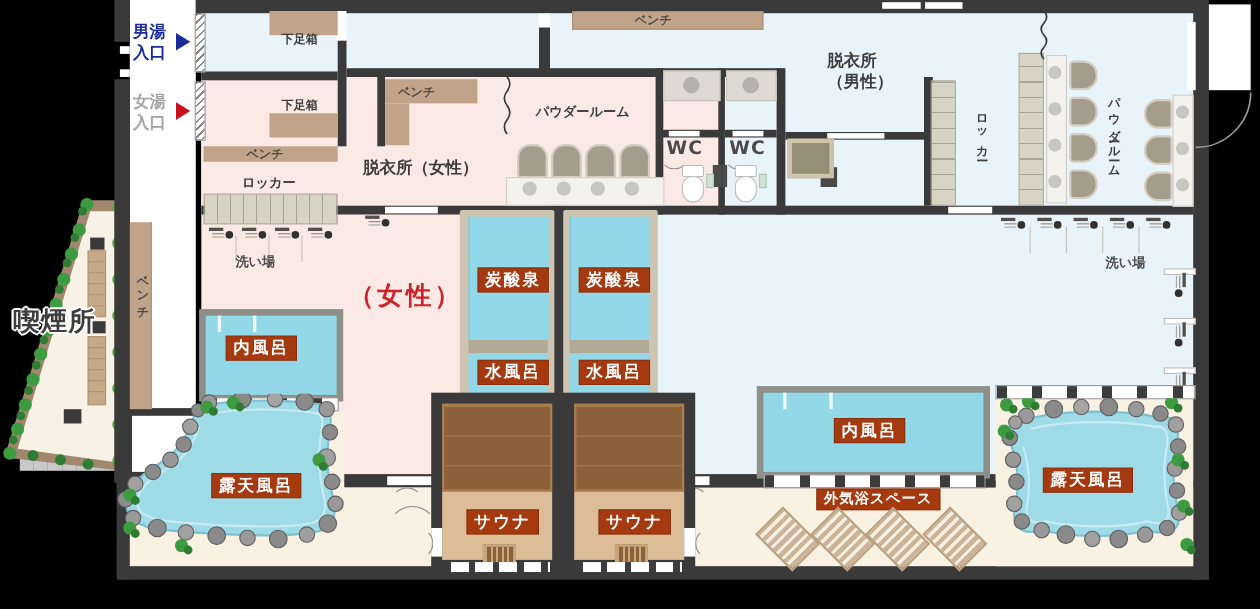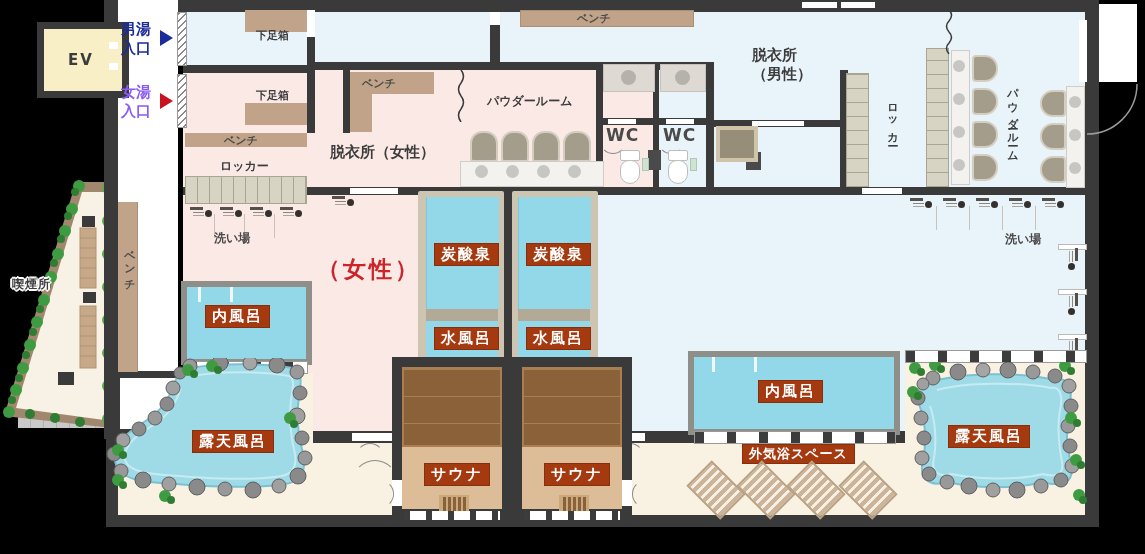--- a/index.html
+++ b/index.html
@@ -163,32 +163,29 @@
   <div class="abs wmark" style="left:752px;top:121px;width:52px;height:5px"></div>
   <div class="abs wall" style="left:840px;top:70px;width:8px;height:117px"></div>
   <div class="abs wall" style="left:498px;top:185px;width:15px;height:178px"></div>
   <div class="abs wall" style="left:313px;top:431px;width:192px;height:12px"></div>
   <div class="abs wmark" style="left:352px;top:433px;width:44px;height:8px"></div>
   <div class="abs wall" style="left:600px;top:431px;width:305px;height:12px"></div>
   <div class="abs wmark" style="left:613px;top:433px;width:32px;height:8px"></div>
   <div class="abs" style="left:648px;top:150px;width:13px;height:20px;background:#4a4a4a"></div>
   <div class="abs" style="left:746px;top:152px;width:15px;height:18px;background:#4a4a4a"></div>
 
-  <div class="abs" style="left:37px;top:22px;width:78px;height:62px;background:#f9efc6;border:7px solid #3a3a3a">
-    <div class="rm" style="left:24px;top:22px;font-size:15px;letter-spacing:2px">EV</div>
-  </div>
   <div class="abs wmark" style="left:109px;top:42px;width:9px;height:7px"></div>
   <div class="abs wmark" style="left:109px;top:63px;width:9px;height:7px"></div>
 
   <div class="rm" style="left:121px;top:20px;font-size:15px;color:#1c2b9a;line-height:19px">
     <span style="display:block">男湯</span>
     <span style="display:block">入口</span>
   </div>
   <div class="abs" style="left:160px;top:30px;width:0;height:0;border-left:13px solid #1c2b9a;border-top:8px solid transparent;border-bottom:8px solid transparent"></div>
-  <div class="rm" style="left:121px;top:83px;font-size:15px;color:#8b5cf6;line-height:19px">
+  <div class="rm" style="left:121px;top:83px;font-size:15px;color:#a3a3a3;line-height:19px">
     <span style="display:block">女湯</span>
     <span style="display:block">入口</span>
   </div>
   <div class="abs" style="left:160px;top:93px;width:0;height:0;border-left:13px solid #c9121f;border-top:8px solid transparent;border-bottom:8px solid transparent"></div>
 
   <div class="abs zig" style="left:177px;top:12px;width:8px;height:52px"></div>
   <div class="abs zig" style="left:177px;top:74px;width:8px;height:52px"></div>
 
   <div class="abs bench" style="left:118px;top:202px;width:19px;height:170px;border-right:1px solid #a98f74"></div>
   <div class="rm vtext" style="left:121px;top:242px;font-size:11px;font-weight:600;color:#4a4a4a">ベンチ</div>
@@ -451,15 +448,15 @@
           <circle cx="168" cy="9" r="4"></circle>
           <circle cx="174" cy="61" r="4"></circle>
           <circle cx="178" cy="103" r="4"></circle>
           <circle cx="180" cy="138" r="4"></circle>
           <circle cx="15" cy="34" r="4"></circle>
         </g>
     </g>
   </svg>
   <div class="tag" style="left:948px;top:425px">露天風呂</div>
 
-  <div class="rm outline" style="left:12px;top:276px;font-size:12px;letter-spacing:1px">喫煙所</div>
+  <div class="rm outline" style="left:12px;top:276px;font-size:24px;letter-spacing:1px">喫煙所</div>
 
 </div>
 
 </body></html>

